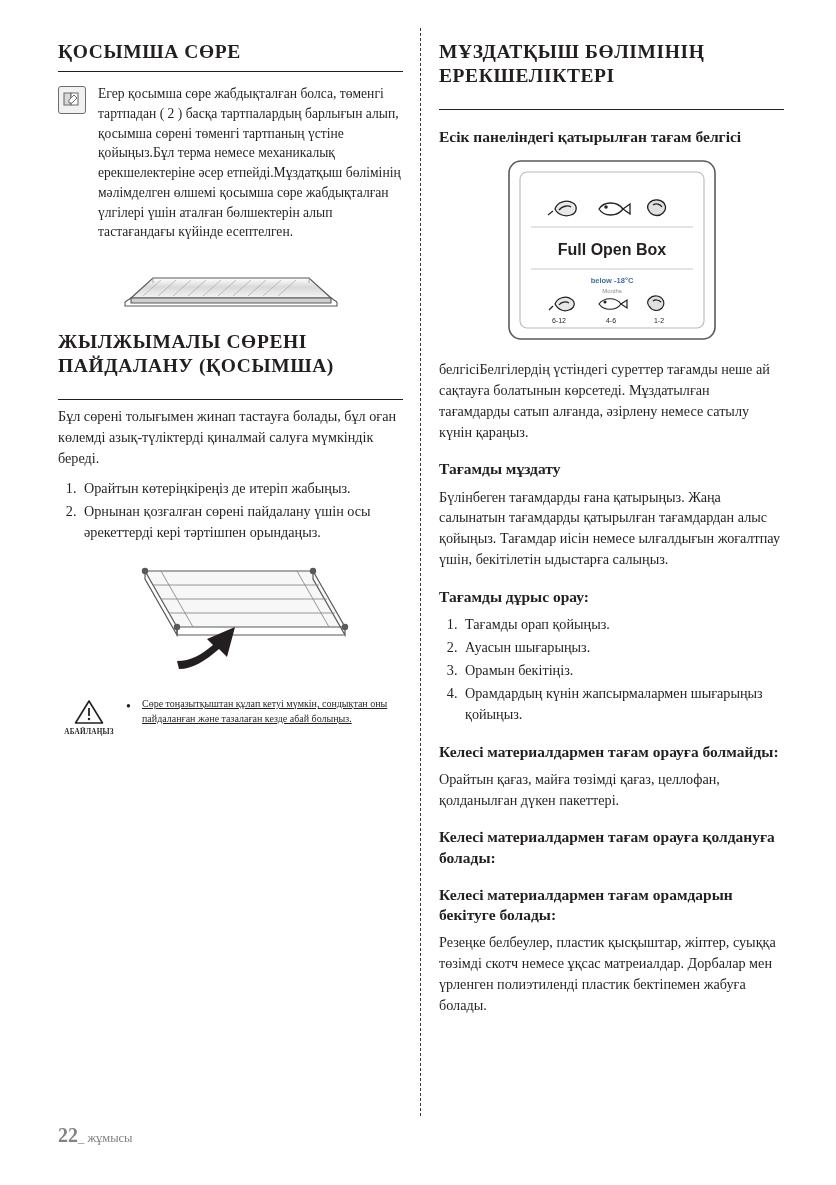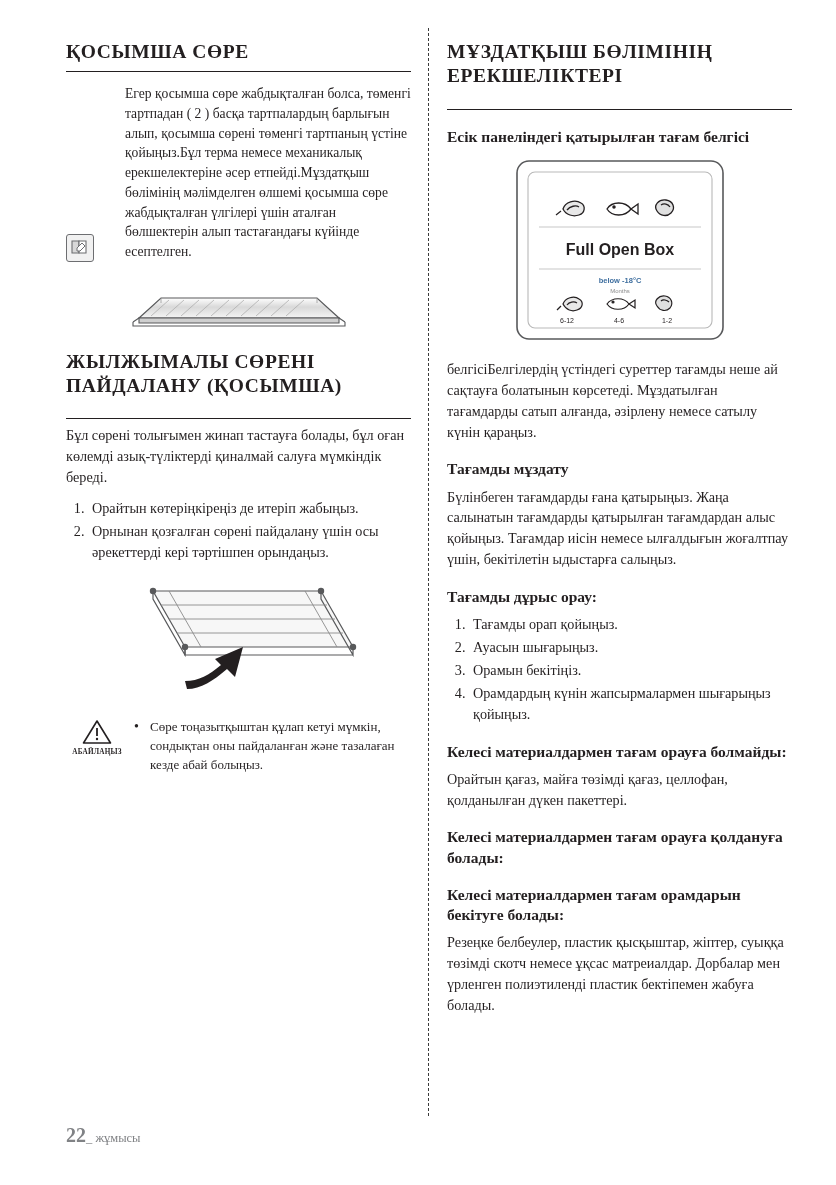--- a/index.html
+++ b/index.html
@@ -14,21 +14,20 @@
     color: #231f20;
     position: relative;
     overflow: hidden;
   }
   .page {
     position: absolute;
     left: 0; top: 0;
     width: 684px;
     height: 1185px;
     background: #fff;
-    margin-left: 8px;
   }
   .columns {
     position: absolute;
     left: 58px;
     top: 40px;
     width: 726px;
     height: 1060px;
   }
   .col {
     position: absolute;
@@ -81,23 +80,22 @@
   ol.numlist li, ul.bullist li {
     font-size: 14.2px;
     line-height: 1.47;
     margin-bottom: 2px;
     padding-left: 4px;
   }
 
   
   .note {
     display: flex;
-    align-items: flex-end;
+    align-items: flex-start;
     margin: 12px 0 6px 0;
-    gap: 19px;
   }
   .note-icon {
     width: 26px;
     height: 26px;
     border: 1.4px solid #6d6e71;
     border-radius: 3px;
     flex: 0 0 26px;
     margin-right: 12px;
     margin-top: 2px;
     position: relative;
@@ -129,22 +127,23 @@
     margin-top: 3px;
     color: #231f20;
   }
   .warn-bullet {
     flex: 0 0 16px;
     font-size: 14px;
     line-height: 1.47;
     padding-top: 0px;
   }
   .warn-text {
-    font-size: 13px;
+    font-size: 10px;
     line-height: 1.47;
+    text-decoration: underline;
   }
 
   .fig {
     text-align: center;
     margin: 14px 0 8px 0;
   }
 
   
   .panel-fig {
     margin: 10px auto 12px auto;

